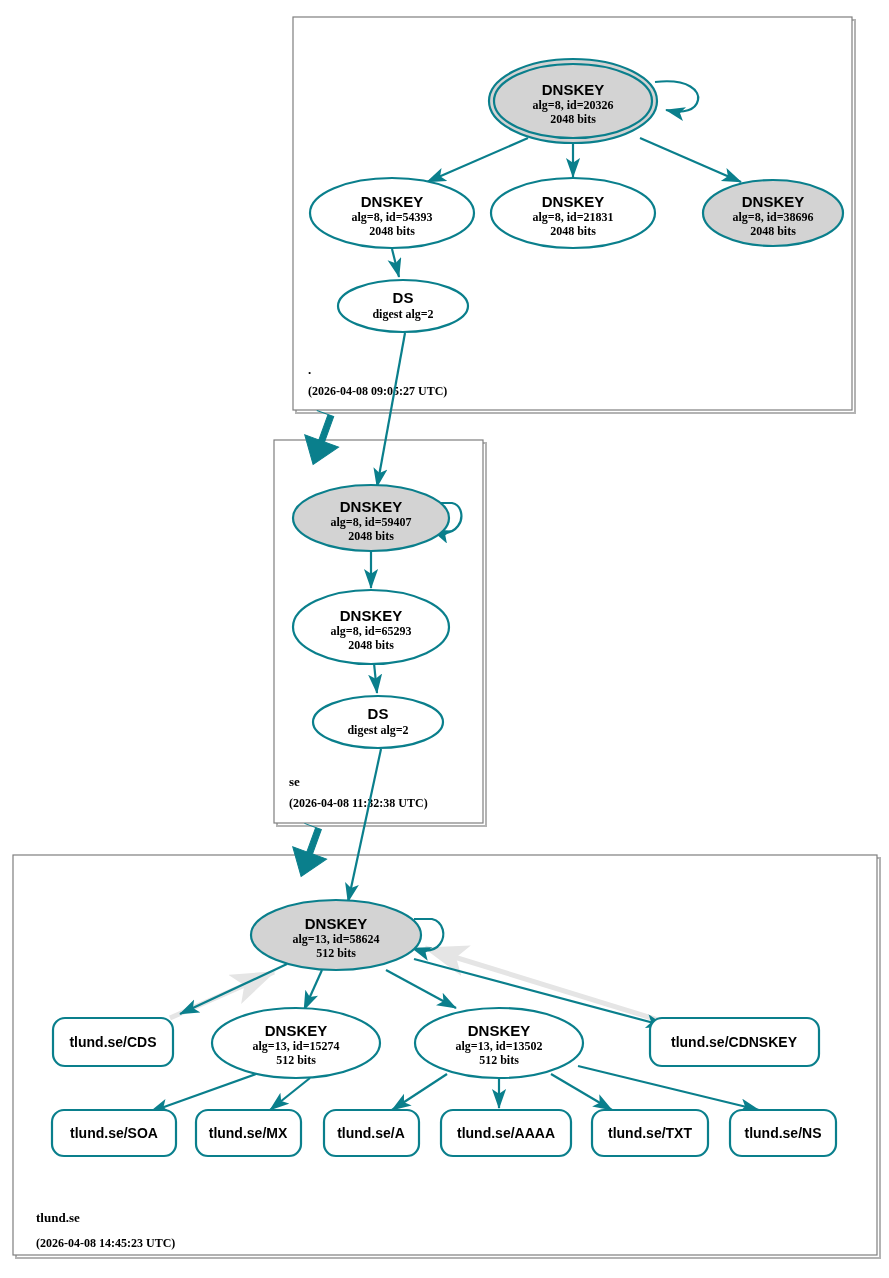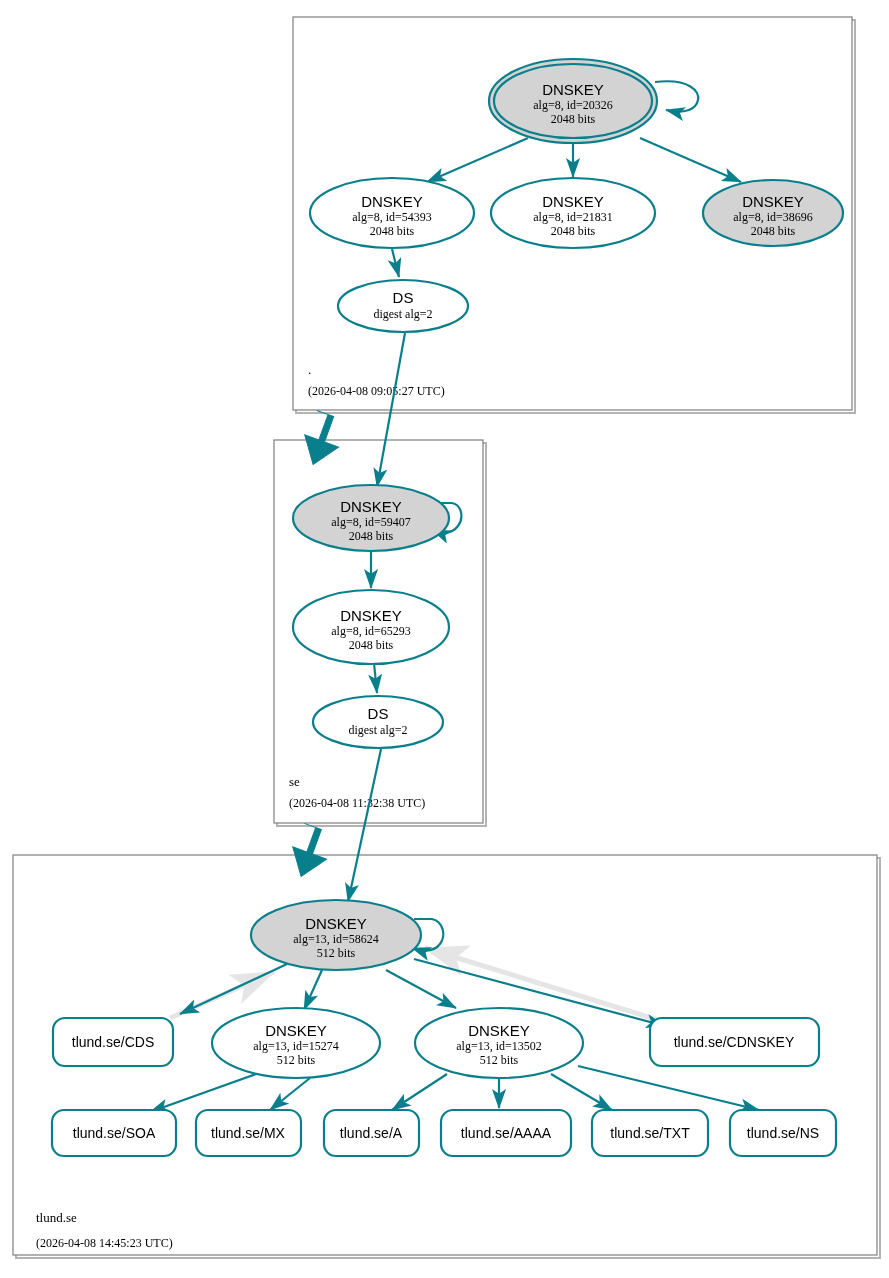--- a/index.html
+++ b/index.html
@@ -9,20 +9,21 @@
   }
   body {
     font-family: "Liberation Sans", sans-serif;
   }
   #canvas {
     position: relative;
     width: 889px;
     height: 1278px;
     background: #ffffff;
     overflow: hidden;
+    font-weight: bold;
   }
   svg {
     display: block;
   }
   text {
     font-family: "Liberation Sans", sans-serif;
     fill: #000000;
   }
   .node-title {
     font-family: "Liberation Sans", sans-serif;

